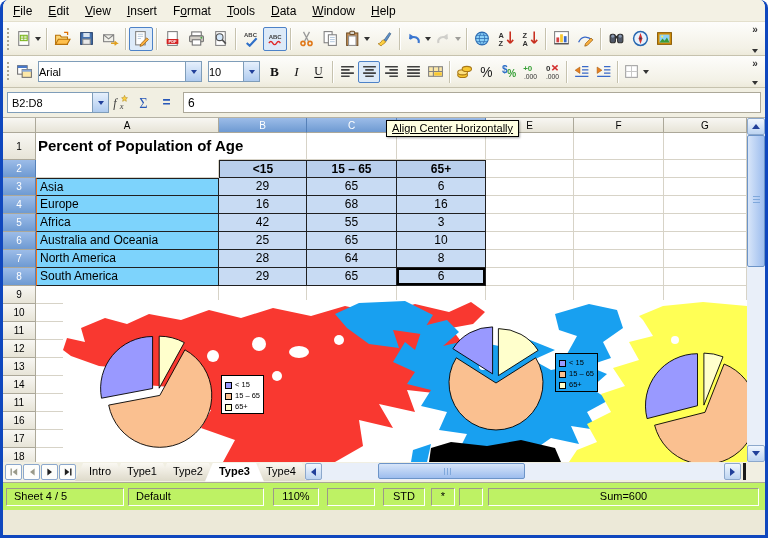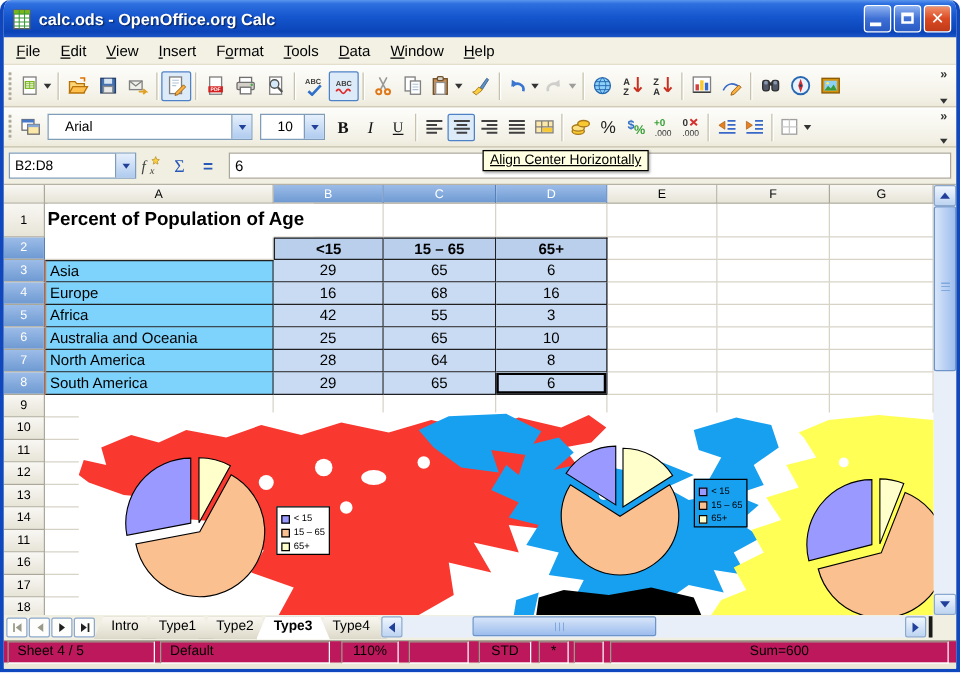--- a/index.html
+++ b/index.html
@@ -36,21 +36,21 @@
   .tbtn.toggled { background:#DDEAF8; border-color:#4D82C8; }
   .tbtn.disabled { opacity:.45; filter:grayscale(.7); }
   .ticon { width:17px; height:17px; display:block; }
   .dd { width:0; height:0; border-left:3px solid transparent; border-right:3px solid transparent;
     border-top:4px solid #333; margin-left:3px; }
   .tsep { width:1px; height:22px; background:#C6C2AE; margin:0 3px; box-shadow:1px 0 0 #fff; }
   .overflow { position:absolute; right:3px; top:2px; bottom:2px; width:14px; display:flex;
     flex-direction:column; align-items:center; justify-content:space-between; font-size:10px; font-weight:bold; color:#333; }
   .ovdd { width:0;height:0;border-left:3px solid transparent;border-right:3px solid transparent;border-top:4px solid #333; }
   .combo { height:21px; background:#fff; border:1px solid #7F9DB9; display:flex; align-items:center; margin:0 3px; }
-  .combo-text { flex:1; font-size:11px; padding-left:13px; overflow:hidden; white-space:nowrap; }
+  .combo-text { flex:1; font-size:11px; padding-left:0; overflow:hidden; white-space:nowrap; }
   .combo-btn { width:16px; height:100%; background:linear-gradient(180deg,#E6F0FC,#AFCBEF);
     border-left:1px solid #7F9DB9; display:flex; align-items:center; justify-content:center; }
   .combo-btn .dd { margin:0; border-top-color:#21409A; }
   
   .fbar { height:30px; background:#F1EFE2; border-bottom:1px solid #B5B2A5; display:flex; align-items:center; padding:0 4px; }
   .namebox { width:102px; height:21px; background:#fff; border:1px solid #7F9DB9; display:flex; align-items:center; }
   .namebox-text { flex:1; font-size:11px; padding-left:4px; }
   .fbtn { width:23px; height:21px; display:flex; align-items:center; justify-content:center; }
   .fxinput { flex:1; height:21px; border:1px solid #ACA899; background:#fff; font-size:12px;
     font-family:"Liberation Sans",sans-serif; padding:0 4px; margin-left:5px; }
@@ -107,48 +107,29 @@
   .tab.active { background:#fff; font-weight:bold; z-index:5; position:relative; height:19px; }
   .hscroll { position:absolute; left:302px; right:24px; top:1px; height:17px; display:flex; background:#E9EFF9; }
   .hscroll .sbtn { width:17px; height:17px; }
   .htrack { flex:1; position:relative; }
   .hthumb { position:absolute; left:56px; top:0; width:147px; height:16px;
     background:linear-gradient(180deg,#D7E5F9,#9DBDEE); border:1px solid #6C94C8; border-radius:2px; }
   .hthumb:after { content:""; position:absolute; top:4px; left:65px; width:8px; height:7px;
     background:repeating-linear-gradient(90deg,#7FA8DC 0 1px,transparent 1px 3px); }
   .hsplit { position:absolute; right:19px; top:1px; width:3px; height:17px; background:#1a1a1a; }
   
-  .statusbar { height:18px; background:#be185d; border-top:1px solid #ACA899; display:flex;
+  .statusbar { height:28px; background:#bef264; border-top:1px solid #ACA899; display:flex;
     align-items:center; padding:0 3px; font-size:11px; }
   .sfield { height:18px; border:1px solid; border-color:#9C998A #FFF #FFF #9C998A; padding:1px 7px 0;
     white-space:nowrap; overflow:hidden; }
 </style>
 </head>
 <body>
 
 <div class="window">
-  <div class="titlebar">
-    <svg class="app-icon" viewBox="0 0 16 16">
-        <rect x="2" y="1" width="12" height="14" fill="#fff" stroke="#606060"></rect>
-        <rect x="2" y="1" width="12" height="3.2" fill="#7AB51D"></rect>
-        <path d="M2 4h12M2 7h12M2 10h12M2 13h12M6 1v14M10 1v14" stroke="#3A9A3A" stroke-width=".8" fill="none"></path>
-      </svg>
-    <div class="title-text">calc.ods - OpenOffice.org Calc</div>
-    <div class="winbtns">
-      <div class="wbtn">
-          <span class="glyph-min"></span>
-        </div>
-      <div class="wbtn">
-          <span class="glyph-max"></span>
-        </div>
-      <div class="wbtn close">
-          <span class="glyph-close">✕</span>
-        </div>
-    </div>
-  </div>
 
   <div class="menubar" id="menubar">
       <div class="menu-item"><u>F</u>ile</div>
       <div class="menu-item"><u>E</u>dit</div>
       <div class="menu-item"><u>V</u>iew</div>
       <div class="menu-item"><u>I</u>nsert</div>
       <div class="menu-item">F<u>o</u>rmat</div>
       <div class="menu-item"><u>T</u>ools</div>
       <div class="menu-item"><u>D</u>ata</div>
       <div class="menu-item"><u>W</u>indow</div>

